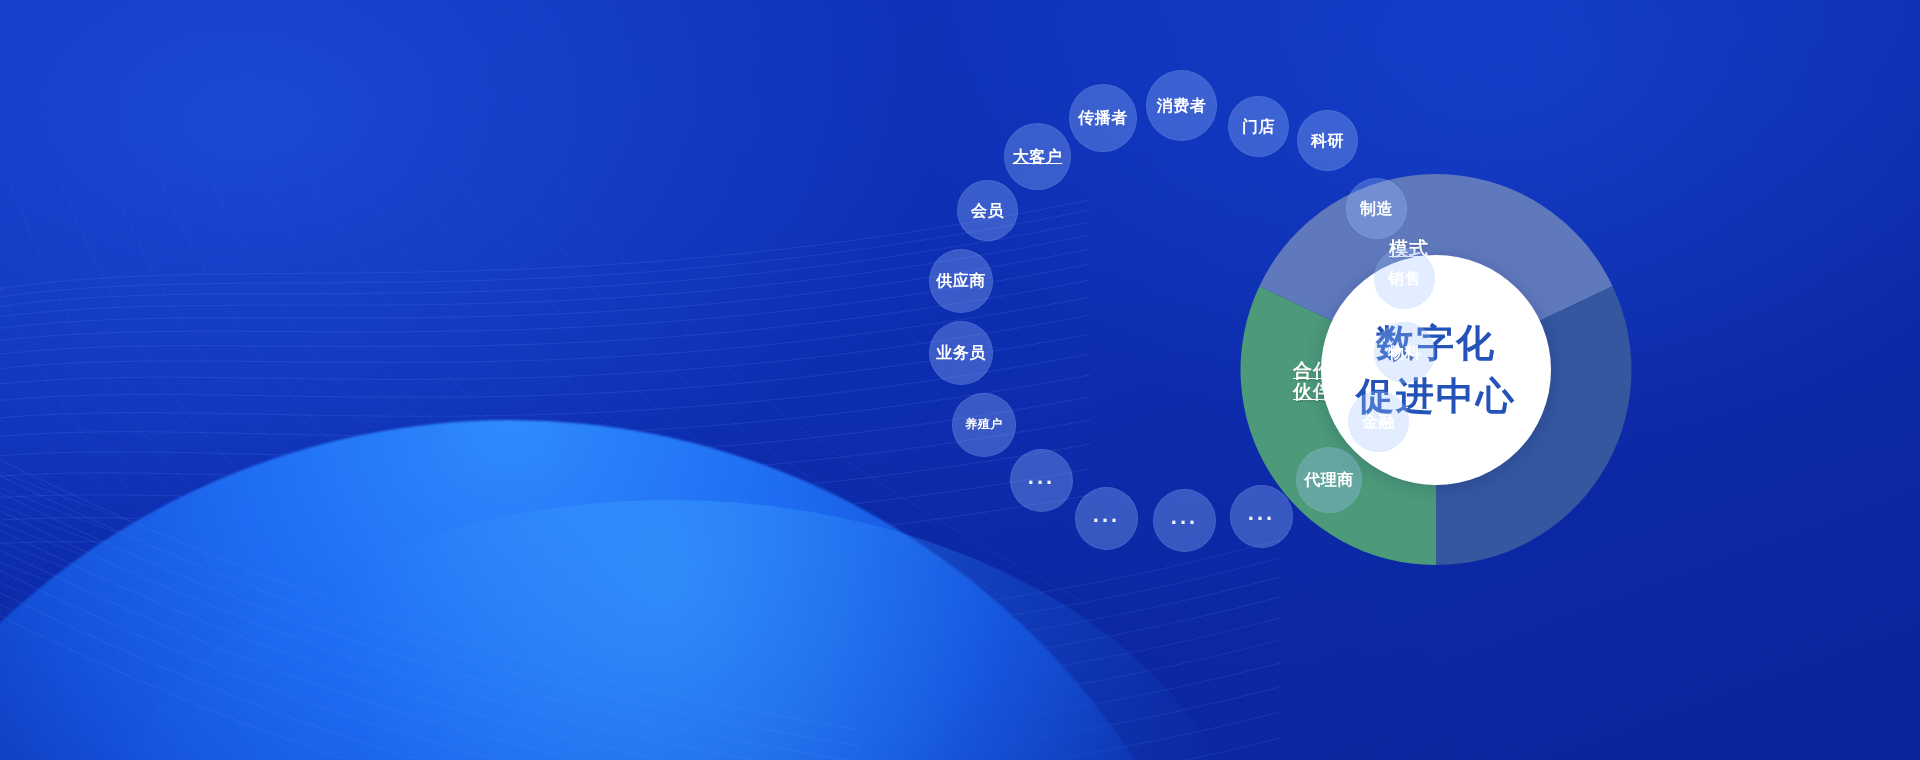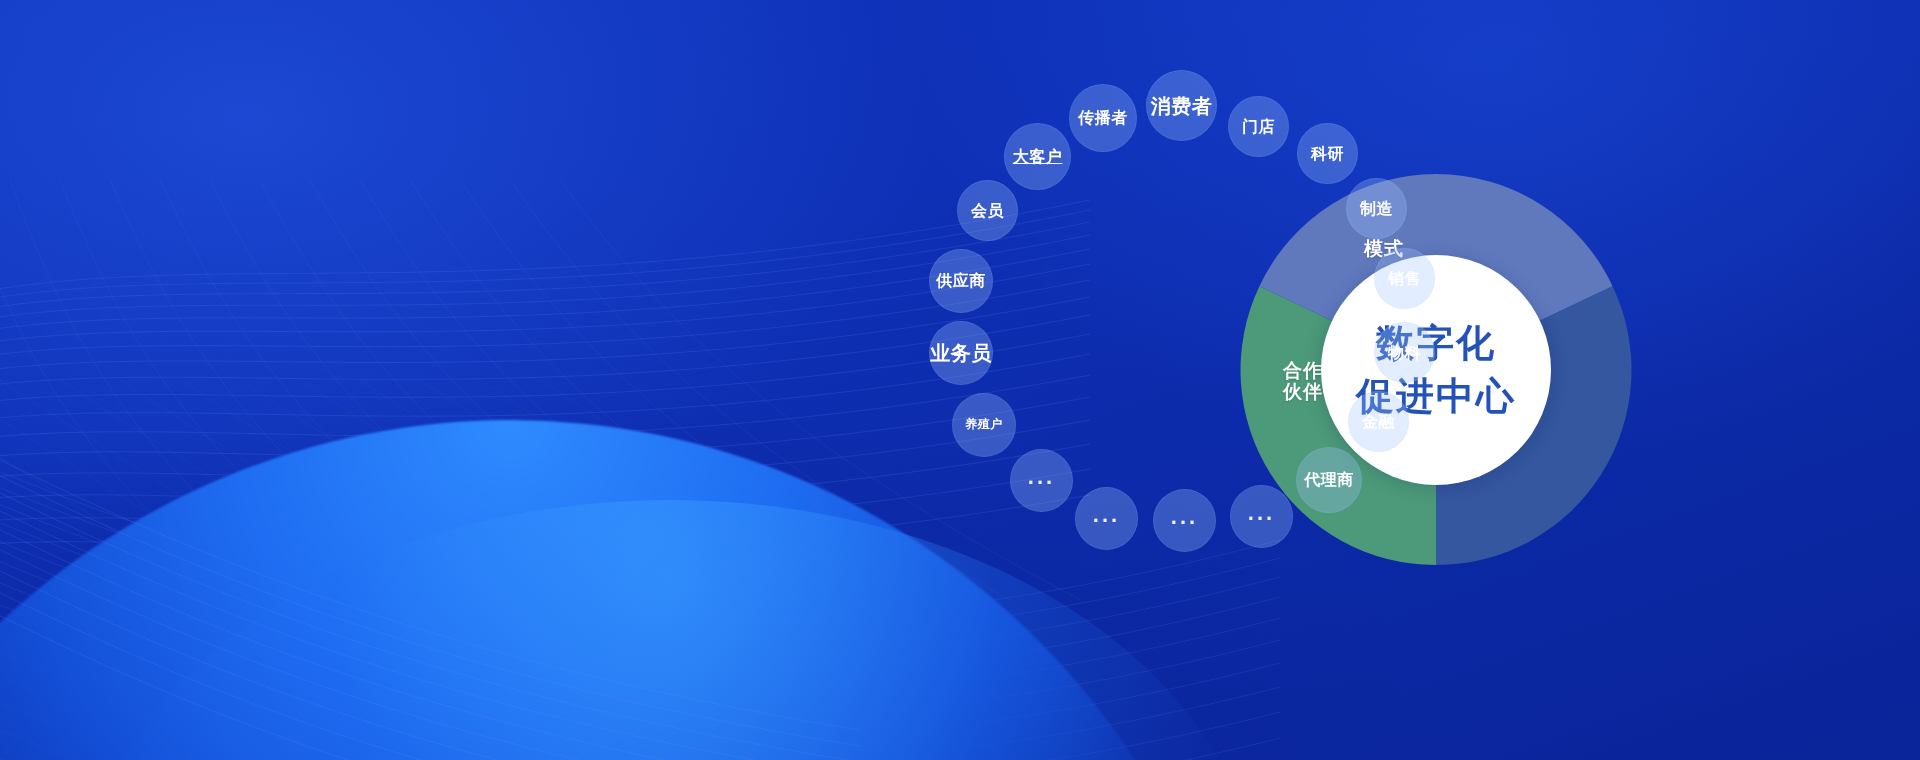--- a/index.html
+++ b/index.html
@@ -34,22 +34,23 @@
     background:radial-gradient(ellipse at 50% 10%, rgba(60,160,255,0.55) 0%, rgba(30,110,245,0.28) 40%, rgba(20,70,210,0.0) 70%);
   }
 
   
   #diagram{position:absolute;left:1128px;top:60px;width:600px;height:560px;}
   .donut{position:absolute;left:108px;top:110px;width:400px;height:400px;}
   .donut svg{display:block;overflow:visible;}
 
   .seg-label{
     position:absolute;color:#fff;font-size:19px;font-weight:700;
-    letter-spacing:1px;text-align:left;line-height:1.12;
+    letter-spacing:1px;text-align:center;line-height:1.12;
     text-shadow:0 1px 2px rgba(0,0,0,0.18);
+    text-decoration:underline;
   }
   #label-moshi{left:236px;top:178px;width:90px;}
   #label-hezuo{left:155px;top:300px;width:60px;}
   #label-yonghu{left:358px;top:308px;width:60px;}
 
   .hub{
     position:absolute;left:193px;top:195px;width:230px;height:230px;
     border-radius:50%;background:#ffffff;
     box-shadow:0 2px 18px rgba(2,16,80,0.20);
     display:flex;flex-direction:column;align-items:center;justify-content:center;
@@ -196,27 +197,27 @@
     <div class="hub" style="background: rgb(255, 255, 255);">
       <div class="hub-line" id="hub-line1" style="color: rgb(35, 82, 184);">数字化</div>
       <div class="hub-line" id="hub-line2" style="color: rgb(35, 82, 184);">促进中心</div>
     </div>
   </div>
 
   <div id="bubble-layer">
       <div class="bubble" style="left: 1069px; top: 84px; width: 68px; height: 68px; font-size: 16px;">
         <span>传播者</span>
       </div>
-      <div class="bubble" style="left: 1146px; top: 70px; width: 71px; height: 71px; font-size: 20px;">
+      <div class="bubble" style="left: 1146px; top: 70px; width: 71px; height: 71px; font-size: 16px;">
         <span>消费者</span>
       </div>
       <div class="bubble" style="left: 1228px; top: 96px; width: 61px; height: 61px; font-size: 16px;">
         <span>门店</span>
       </div>
-      <div class="bubble" style="left: 1297px; top: 123px; width: 61px; height: 61px; font-size: 16px;">
+      <div class="bubble" style="left: 1297px; top: 110px; width: 61px; height: 61px; font-size: 16px;">
         <span>科研</span>
       </div>
       <div class="bubble" style="left: 1346px; top: 178px; width: 61px; height: 61px; font-size: 16px;">
         <span>制造</span>
       </div>
       <div class="bubble" style="left: 1374px; top: 248px; width: 61px; height: 61px; font-size: 16px;">
         <span>销售</span>
       </div>
       <div class="bubble" style="left: 1374px; top: 322px; width: 61px; height: 61px; font-size: 16px; text-align: right;">
         <span>物料</span>
@@ -235,21 +236,21 @@
       </div>
       <div class="bubble dots" style="left: 1075px; top: 487px; width: 63px; height: 63px; font-size: 22px;">
         <span>...</span>
       </div>
       <div class="bubble dots" style="left: 1010px; top: 449px; width: 63px; height: 63px; font-size: 22px;">
         <span>...</span>
       </div>
       <div class="bubble" style="left: 952px; top: 393px; width: 64px; height: 64px; font-size: 12px;">
         <span>养殖户</span>
       </div>
-      <div class="bubble" style="left: 929px; top: 321px; width: 64px; height: 64px; font-size: 20px;">
+      <div class="bubble" style="left: 929px; top: 321px; width: 64px; height: 64px; font-size: 16px;">
         <span>业务员</span>
       </div>
       <div class="bubble" style="left: 929px; top: 249px; width: 64px; height: 64px; font-size: 16px;">
         <span>供应商</span>
       </div>
       <div class="bubble" style="left: 957px; top: 180px; width: 61px; height: 61px; font-size: 16px;">
         <span>会员</span>
       </div>
       <div class="bubble" style="left: 1004px; top: 123px; width: 67px; height: 67px; font-size: 16px; text-decoration: underline;">
         <span>大客户</span>

